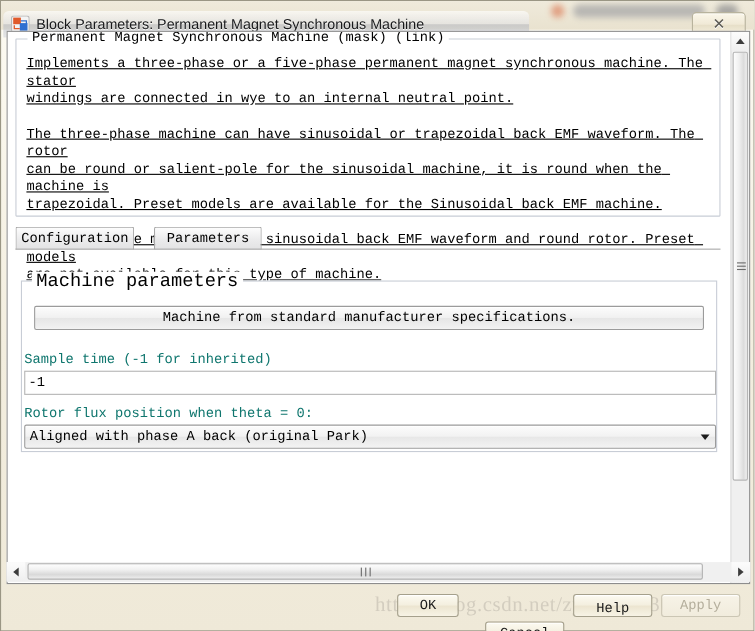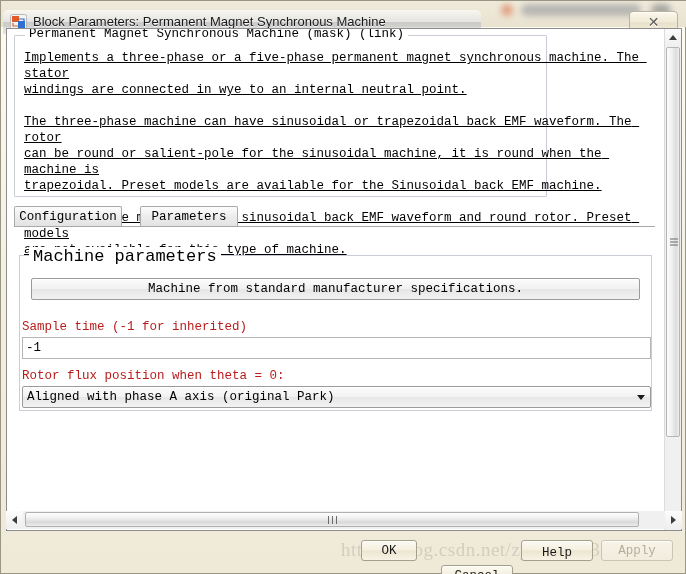--- a/index.html
+++ b/index.html
@@ -55,21 +55,21 @@
   .client{
     position:absolute;left:5px;top:27px;width:676px;height:503px;
     background:#ffffff;border:1px solid #8d8d8d;box-sizing:border-box;overflow:hidden;
   }
   .pane{
     position:absolute;left:0;top:0;width:659px;height:501px;
     background:#ffffff;box-sizing:border-box;
   }
   
   .desc-group{
-    position:absolute;left:7px;top:6px;width:533px;height:162px;
+    position:absolute;left:7px;top:6px;width:641px;height:162px;
     border:1px solid #c8cdd6;border-radius:1px;box-sizing:border-box;
     background:#fff;
   }
   .desc-legend{
     position:absolute;left:10px;top:-9px;background:#fff;padding:0 4px;
     font-family:"Liberation Mono",monospace;font-size:12.5px;color:#000;
     white-space:nowrap;
   }
   .desc-body{
     position:absolute;left:9px;top:14px;width:624px;
@@ -105,21 +105,21 @@
   }
   .compute-btn{
     position:absolute;left:11px;top:22px;width:609px;height:22px;
     border:1px solid #9b9b9b;border-radius:2px;box-sizing:border-box;
     background:linear-gradient(180deg,#fcfcfc 0%,#f1f1f1 48%,#e6e6e6 52%,#f2f2f2 100%);
     font-family:"Liberation Mono",monospace;font-size:12.5px;color:#000;
     display:flex;align-items:center;justify-content:center;
     box-shadow:inset 0 1px 0 #fff;
   }
   .field-label{
-    position:absolute;font-family:"Liberation Mono",monospace;font-size:12.5px;color:#b91c1c;
+    position:absolute;font-family:"Liberation Mono",monospace;font-size:12.5px;color:#0f766e;
     white-space:nowrap;
   }
   .text-input{
     position:absolute;box-sizing:border-box;
     border:1px solid #b5b5b5;background:#fff;
     font-family:"Liberation Mono",monospace;font-size:12.5px;color:#000;
     padding:0 3px;line-height:20px;height:22px;
   }
   .combo{
     position:absolute;box-sizing:border-box;height:22px;
@@ -258,21 +258,21 @@
         <div class="compute-btn">
           <span>Machine from standard manufacturer specifications.</span>
         </div>
 
         <div class="field-label" style="left:2px;top:64px;">Sample time (-1 for inherited)</div>
         <div class="text-input" style="left:2px;top:81px;width:629px;">-1</div>
 
         <div class="field-label" style="left:2px;top:113px;">Rotor flux position when theta = 0:</div>
 
         <div class="combo" style="left:2px;top:130px;width:629px;">
-          <span class="val">Aligned with phase A axis (original Park)</span>
+          <span class="val">Aligned with phase A back (original Park)</span>
           <span class="arrow">
             <span class="caret-down"></span>
           </span>
         </div>
       </div>
 
     </div>
 
     <div class="vscroll">
       <div class="sb-arrow up">

